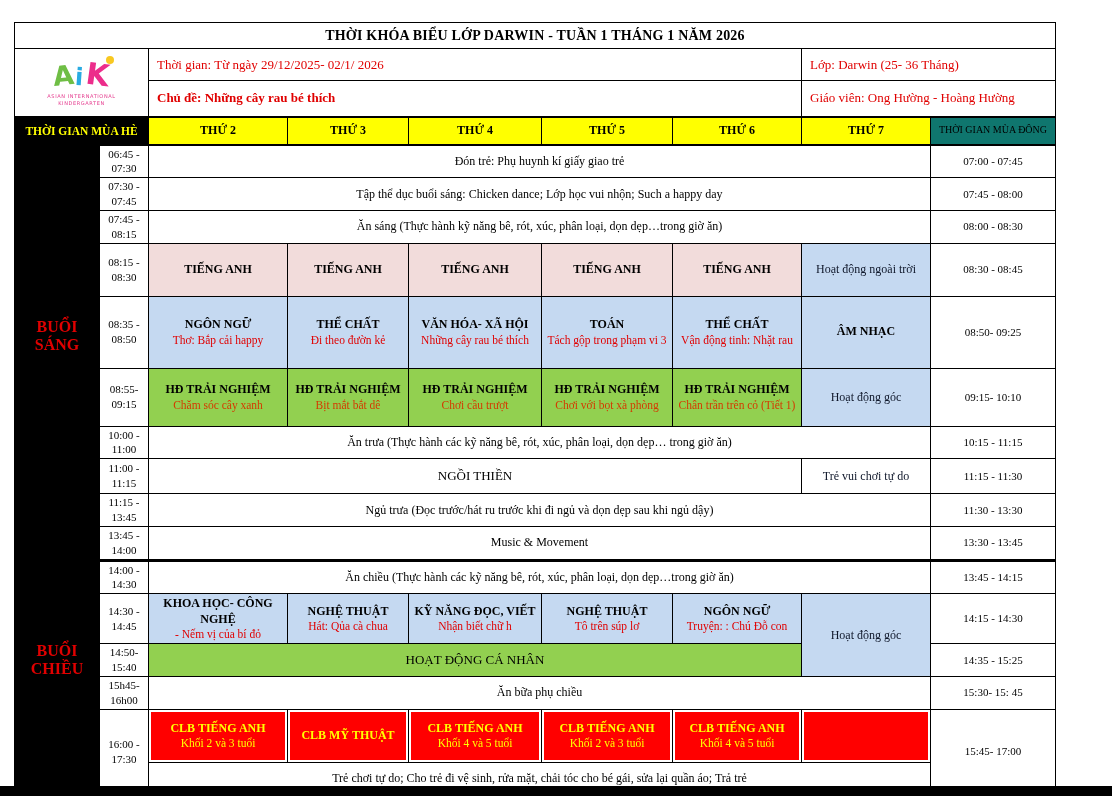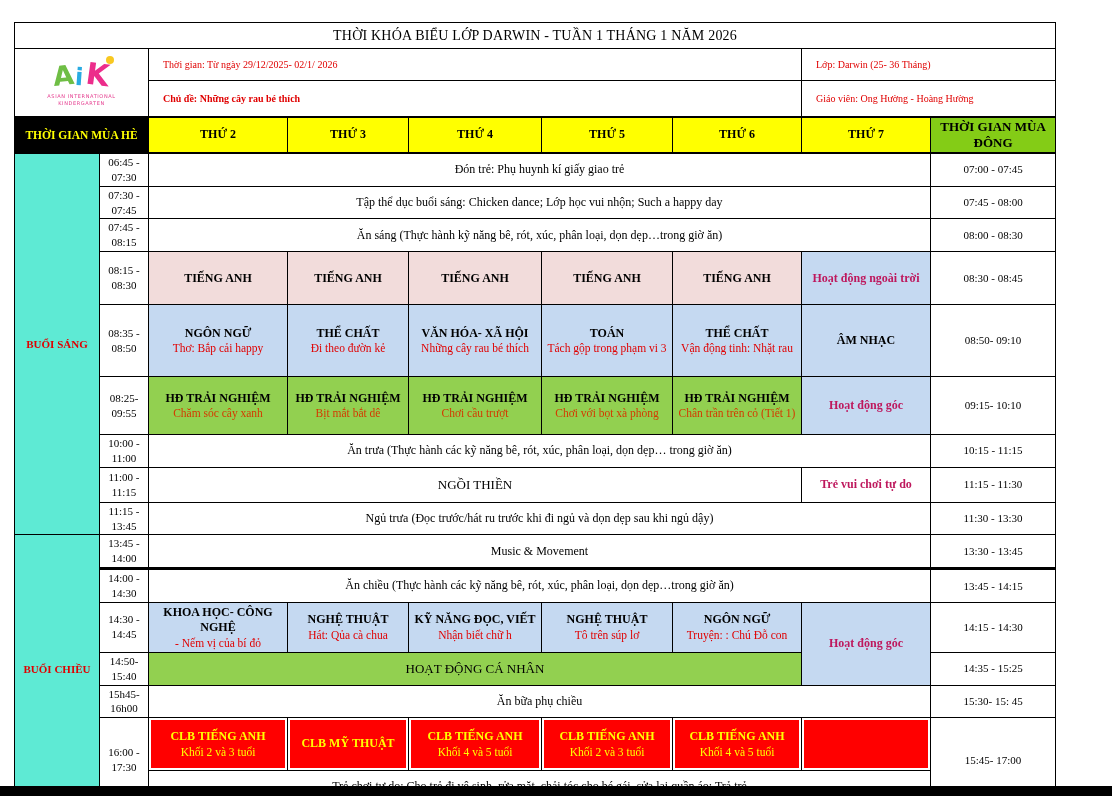--- a/index.html
+++ b/index.html
@@ -3,39 +3,39 @@
 <meta charset="utf-8">
 <style>
   html,body{margin:0;padding:0;}
   body{
     width:1112px;height:796px;background:#ffffff;position:relative;
     font-family:"Liberation Serif","DejaVu Serif",serif;color:#000;
   }
   .sheet{position:absolute;left:14px;top:22px;}
   table{border-collapse:collapse;table-layout:fixed;width:1041px;}
   td{border:1px solid #000;text-align:center;vertical-align:middle;padding:1px 3px;overflow:hidden;}
-  .title-cell{font-weight:normal;font-size:14px;letter-spacing:.2px;}
+  .title-cell{font-weight:bold;font-size:14px;letter-spacing:.2px;}
   .logo-cell{background:#fff;}
-  .info-cell{text-align:left;padding-left:14px;color:#e00000;font-size:10px;}
+  .info-cell{text-align:left;padding-left:8px;color:#e00000;font-size:13px;}
   .b{font-weight:bold;}
   .hdr-summer{background:#000;color:#ffff00;font-weight:bold;font-size:11.5px;}
   .hdr-day{background:#ffff00;font-weight:bold;font-size:12px;}
-  .hdr-winter{background:#84cc16;font-weight:bold;font-size:13px;line-height:1.25;}
+  .hdr-winter{background:#0f766e;font-weight:normal;font-size:10px;line-height:1.25;}
   .time{font-size:11px;line-height:1.35;}
-  .section{color:#e00000;font-weight:bold;font-size:11px;background:#5eead4;}
+  .section{color:#e00000;font-weight:bold;font-size:16px;background:#000000;}
   .row-text{font-size:12px;}
   .pink{background:#F2DCDB;font-weight:bold;font-size:12px;}
   .blue{background:#C5D9F1;}
   .green{background:#92D050;}
   .redbg{background:#FF0000;box-shadow:inset 0 0 0 2px #fff;}
   .st{display:block;font-weight:bold;font-size:12px;line-height:1.3;}
   .ss{display:block;color:#e00000;font-size:11.5px;line-height:1.25;}
   .green .ss{color:#d43a00;}
   .clb .st,.clb .ss{color:#ffff00;}
-  .navy{color:#be185d;font-weight:bold;font-size:12px;margin-left:32px;}
+  .navy{color:#0f172a;font-weight:normal;font-size:12px;margin-left:32px;}
   .bigb{font-weight:normal;font-size:13px;}
   tr.hdr td{border-top:2px solid #000;border-bottom:2px solid #000;}
   tr.thick td{border-top:3px solid #000;}
   
   .logo{display:flex;flex-direction:column;align-items:center;justify-content:center;height:100%;}
   .logo-letters{position:relative;height:34px;line-height:34px;
     font-family:"DejaVu Sans","Liberation Sans",sans-serif;font-weight:bold;}
   .la{color:#6FBE45;font-size:27px;display:inline-block;transform:rotate(-6deg);}
   .li{color:#29ABE2;font-size:24px;display:inline-block;transform:rotate(4deg);margin-left:1px;}
   .lk{color:#EC2D8B;font-size:30px;display:inline-block;transform:rotate(8deg);margin-left:3px;}
@@ -146,25 +146,25 @@
       <span class="st">TOÁN</span>
       <span class="ss">Tách gộp trong phạm vi 3</span>
     </td>
     <td class="blue">
       <span class="st">THỂ CHẤT</span>
       <span class="ss">Vận động tinh: Nhặt rau</span>
     </td>
     <td class="blue">
       <span class="st">ÂM NHẠC</span>
     </td>
-    <td class="time">08:50- 09:10</td>
+    <td class="time">08:50- 09:25</td>
   </tr>
 
   <tr style="height:58px">
-    <td class="time">08:25- 09:55</td>
+    <td class="time">08:55- 09:15</td>
     <td class="green">
       <span class="st">HĐ TRẢI NGHIỆM</span>
       <span class="ss">Chăm sóc cây xanh</span>
     </td>
     <td class="green">
       <span class="st">HĐ TRẢI NGHIỆM</span>
       <span class="ss">Bịt mắt bắt dê</span>
     </td>
     <td class="green">
       <span class="st">HĐ TRẢI NGHIỆM</span>

